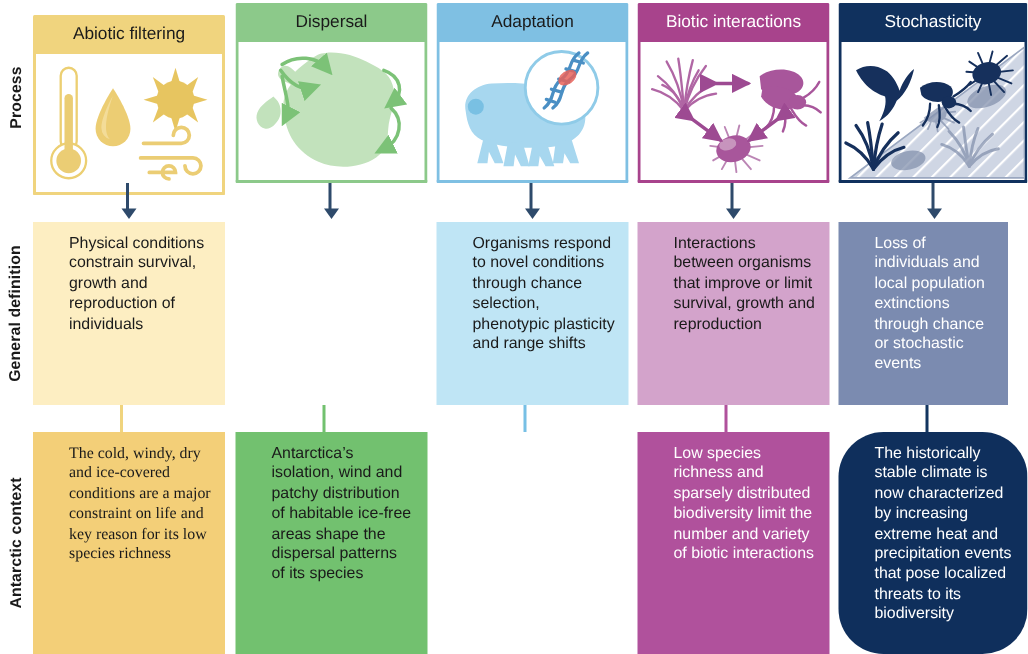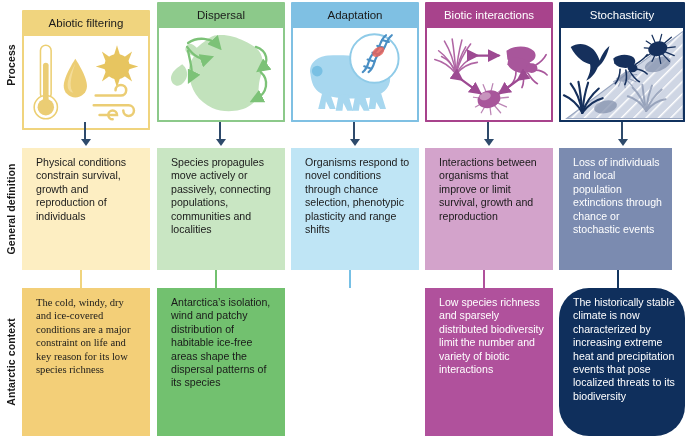--- a/index.html
+++ b/index.html
@@ -62,21 +62,21 @@
     border-left: 2px solid;
     border-right: 2px solid;
     border-bottom: 2px solid;
     border-color: inherit;
     overflow: hidden;
   }
   .proc-body svg { display: block; width: 100%; height: 100%; }
 
   
   .panel {
-    padding: 8px 9px 6px 14px;
+    padding: 8px 9px 6px 24px;
     font-size: 10.6px;
     line-height: 13.4px;
   }
 
   
   .conn { position: absolute; }
   .conn-line { position: absolute; width: 2px; }
   .arrow-head {
     position: absolute;
     width: 0; height: 0;
@@ -177,21 +177,20 @@
             <path d="M0 0 L6 3 L0 6 Z" fill="#7cc277"></path>
           </marker>
         </defs>
       </svg>
     </div>
   </div>
   <div class="conn" style="left:215px; top:122px; width:12px; height:26px;">
     <div class="conn-line" style="left:4px; top:0; height:19px; background:#2e4a6b;"></div>
     <div class="arrow-head" style="left:1px; top:17px;"></div>
   </div>
-  <div class="cell panel" style="left:157px; top:148px; width:128px; height:122px; background:#c9e6c3; color:#1a1a1a;">Species propagules move actively or passively, connecting populations, communities and localities</div>
   <div class="conn" style="left:215px; top:270px; width:4px; height:18px;">
     <div class="conn-line" style="left:0; top:0; height:18px; background:#72c16f;"></div>
   </div>
   <div class="cell proc-card" style="left:291px; top:2px; width:128px; border:0;">
     <div class="proc-head" style="background:#7fc0e3; color:#1a1a1a;">
       <span>Adaptation</span>
     </div>
     <div class="proc-body" style="border-color:#7fc0e3;">
       <svg viewBox="0 0 128 92" preserveAspectRatio="xMidYMid meet">
         <g>

